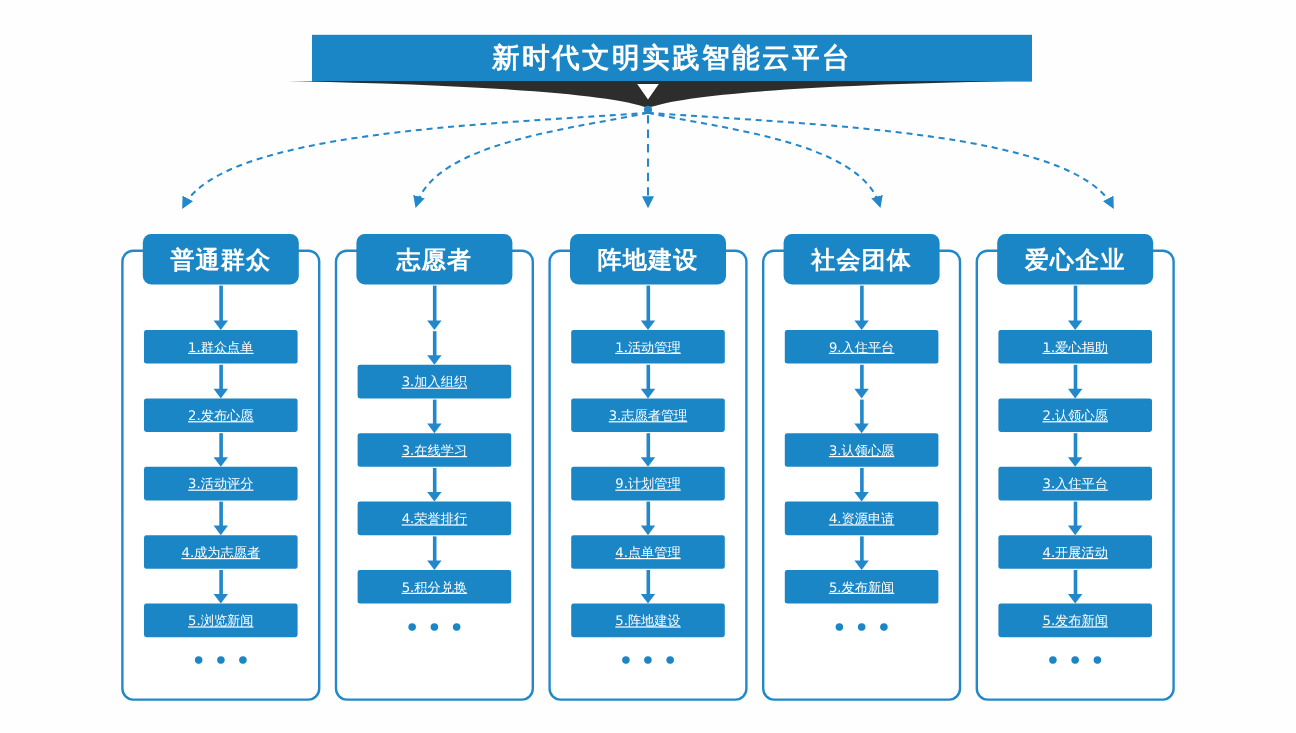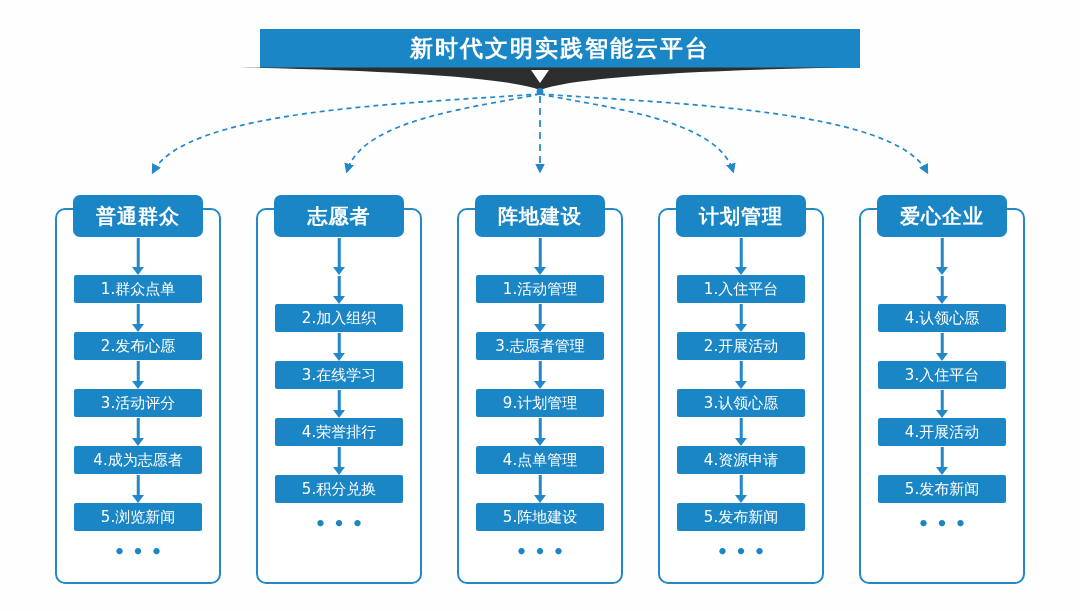--- a/index.html
+++ b/index.html
@@ -19,40 +19,40 @@
     background:var(--blue);color:#fff;display:flex;align-items:center;justify-content:center;
     font-size:23px;font-weight:bold;letter-spacing:2px;margin-left:20px;
   }
 
   
   .connector-layer{position:absolute;left:0;top:0;pointer-events:none;}
 
   
   .columns{
     position:absolute;top:208px;left:0;width:1080px;
-    display:flex;justify-content:center;gap:35px;
+    display:flex;justify-content:center;gap:12px;
   }
   .column{
     position:relative;width:166px;height:376px;box-sizing:border-box;
     border:2px solid var(--blue-line);border-radius:10px;background:#fff;
   }
   .col-header{
     position:absolute;top:-15px;left:50%;transform:translateX(-50%);
     min-width:108px;height:42px;padding:0 11px;box-sizing:content-box;
     background:var(--blue);color:#fff;border-radius:7px;
     display:flex;align-items:center;justify-content:center;
     font-size:20px;font-weight:bold;letter-spacing:1px;white-space:nowrap;z-index:2;
   }
   .flow{
     margin-top:27px;display:flex;flex-direction:column;align-items:center;
   }
   .step{
     width:128px;height:28px;background:var(--blue);color:#fff;border-radius:2px;
     display:flex;align-items:center;justify-content:center;
-    font-size:15px;white-space:nowrap;
+    font-size:11px;white-space:nowrap;text-decoration:underline;
   }
   .arrow{position:relative;width:14px;}
   .arrow.long{height:38px;}
   .arrow.short{height:29px;}
   .arrow::before{
     content:'';position:absolute;left:50%;transform:translateX(-50%);
     top:1px;bottom:7px;width:2.5px;background:var(--blue-line);
   }
   .arrow::after{
     content:'';position:absolute;left:50%;transform:translateX(-50%);bottom:0;
@@ -108,21 +108,21 @@
         <div class="step">5.浏览新闻</div>
         <div class="dots">•••</div>
       </div>
     </div>
 
     <div class="column">
       <div class="col-header">志愿者</div>
       <div class="flow">
         <div class="arrow long"></div>
         <div class="arrow short"></div>
-        <div class="step">2.加入组织</div>
+        <div class="step">3.加入组织</div>
         <div class="arrow short"></div>
         <div class="step">3.在线学习</div>
         <div class="arrow short"></div>
         <div class="step">4.荣誉排行</div>
         <div class="arrow short"></div>
         <div class="step">5.积分兑换</div>
         <div class="dots">•••</div>
       </div>
     </div>
 
@@ -137,42 +137,42 @@
         <div class="step">9.计划管理</div>
         <div class="arrow short"></div>
         <div class="step">4.点单管理</div>
         <div class="arrow short"></div>
         <div class="step">5.阵地建设</div>
         <div class="dots">•••</div>
       </div>
     </div>
 
     <div class="column">
-      <div class="col-header">计划管理</div>
+      <div class="col-header">社会团体</div>
       <div class="flow">
         <div class="arrow long"></div>
-        <div class="step">1.入住平台</div>
+        <div class="step">9.入住平台</div>
         <div class="arrow short"></div>
-        <div class="step">2.开展活动</div>
         <div class="arrow short"></div>
         <div class="step">3.认领心愿</div>
         <div class="arrow short"></div>
         <div class="step">4.资源申请</div>
         <div class="arrow short"></div>
         <div class="step">5.发布新闻</div>
         <div class="dots">•••</div>
       </div>
     </div>
 
     <div class="column">
       <div class="col-header">爱心企业</div>
       <div class="flow">
         <div class="arrow long"></div>
+        <div class="step">1.爱心捐助</div>
         <div class="arrow short"></div>
-        <div class="step">4.认领心愿</div>
+        <div class="step">2.认领心愿</div>
         <div class="arrow short"></div>
         <div class="step">3.入住平台</div>
         <div class="arrow short"></div>
         <div class="step">4.开展活动</div>
         <div class="arrow short"></div>
         <div class="step">5.发布新闻</div>
         <div class="dots">•••</div>
       </div>
     </div>
 

